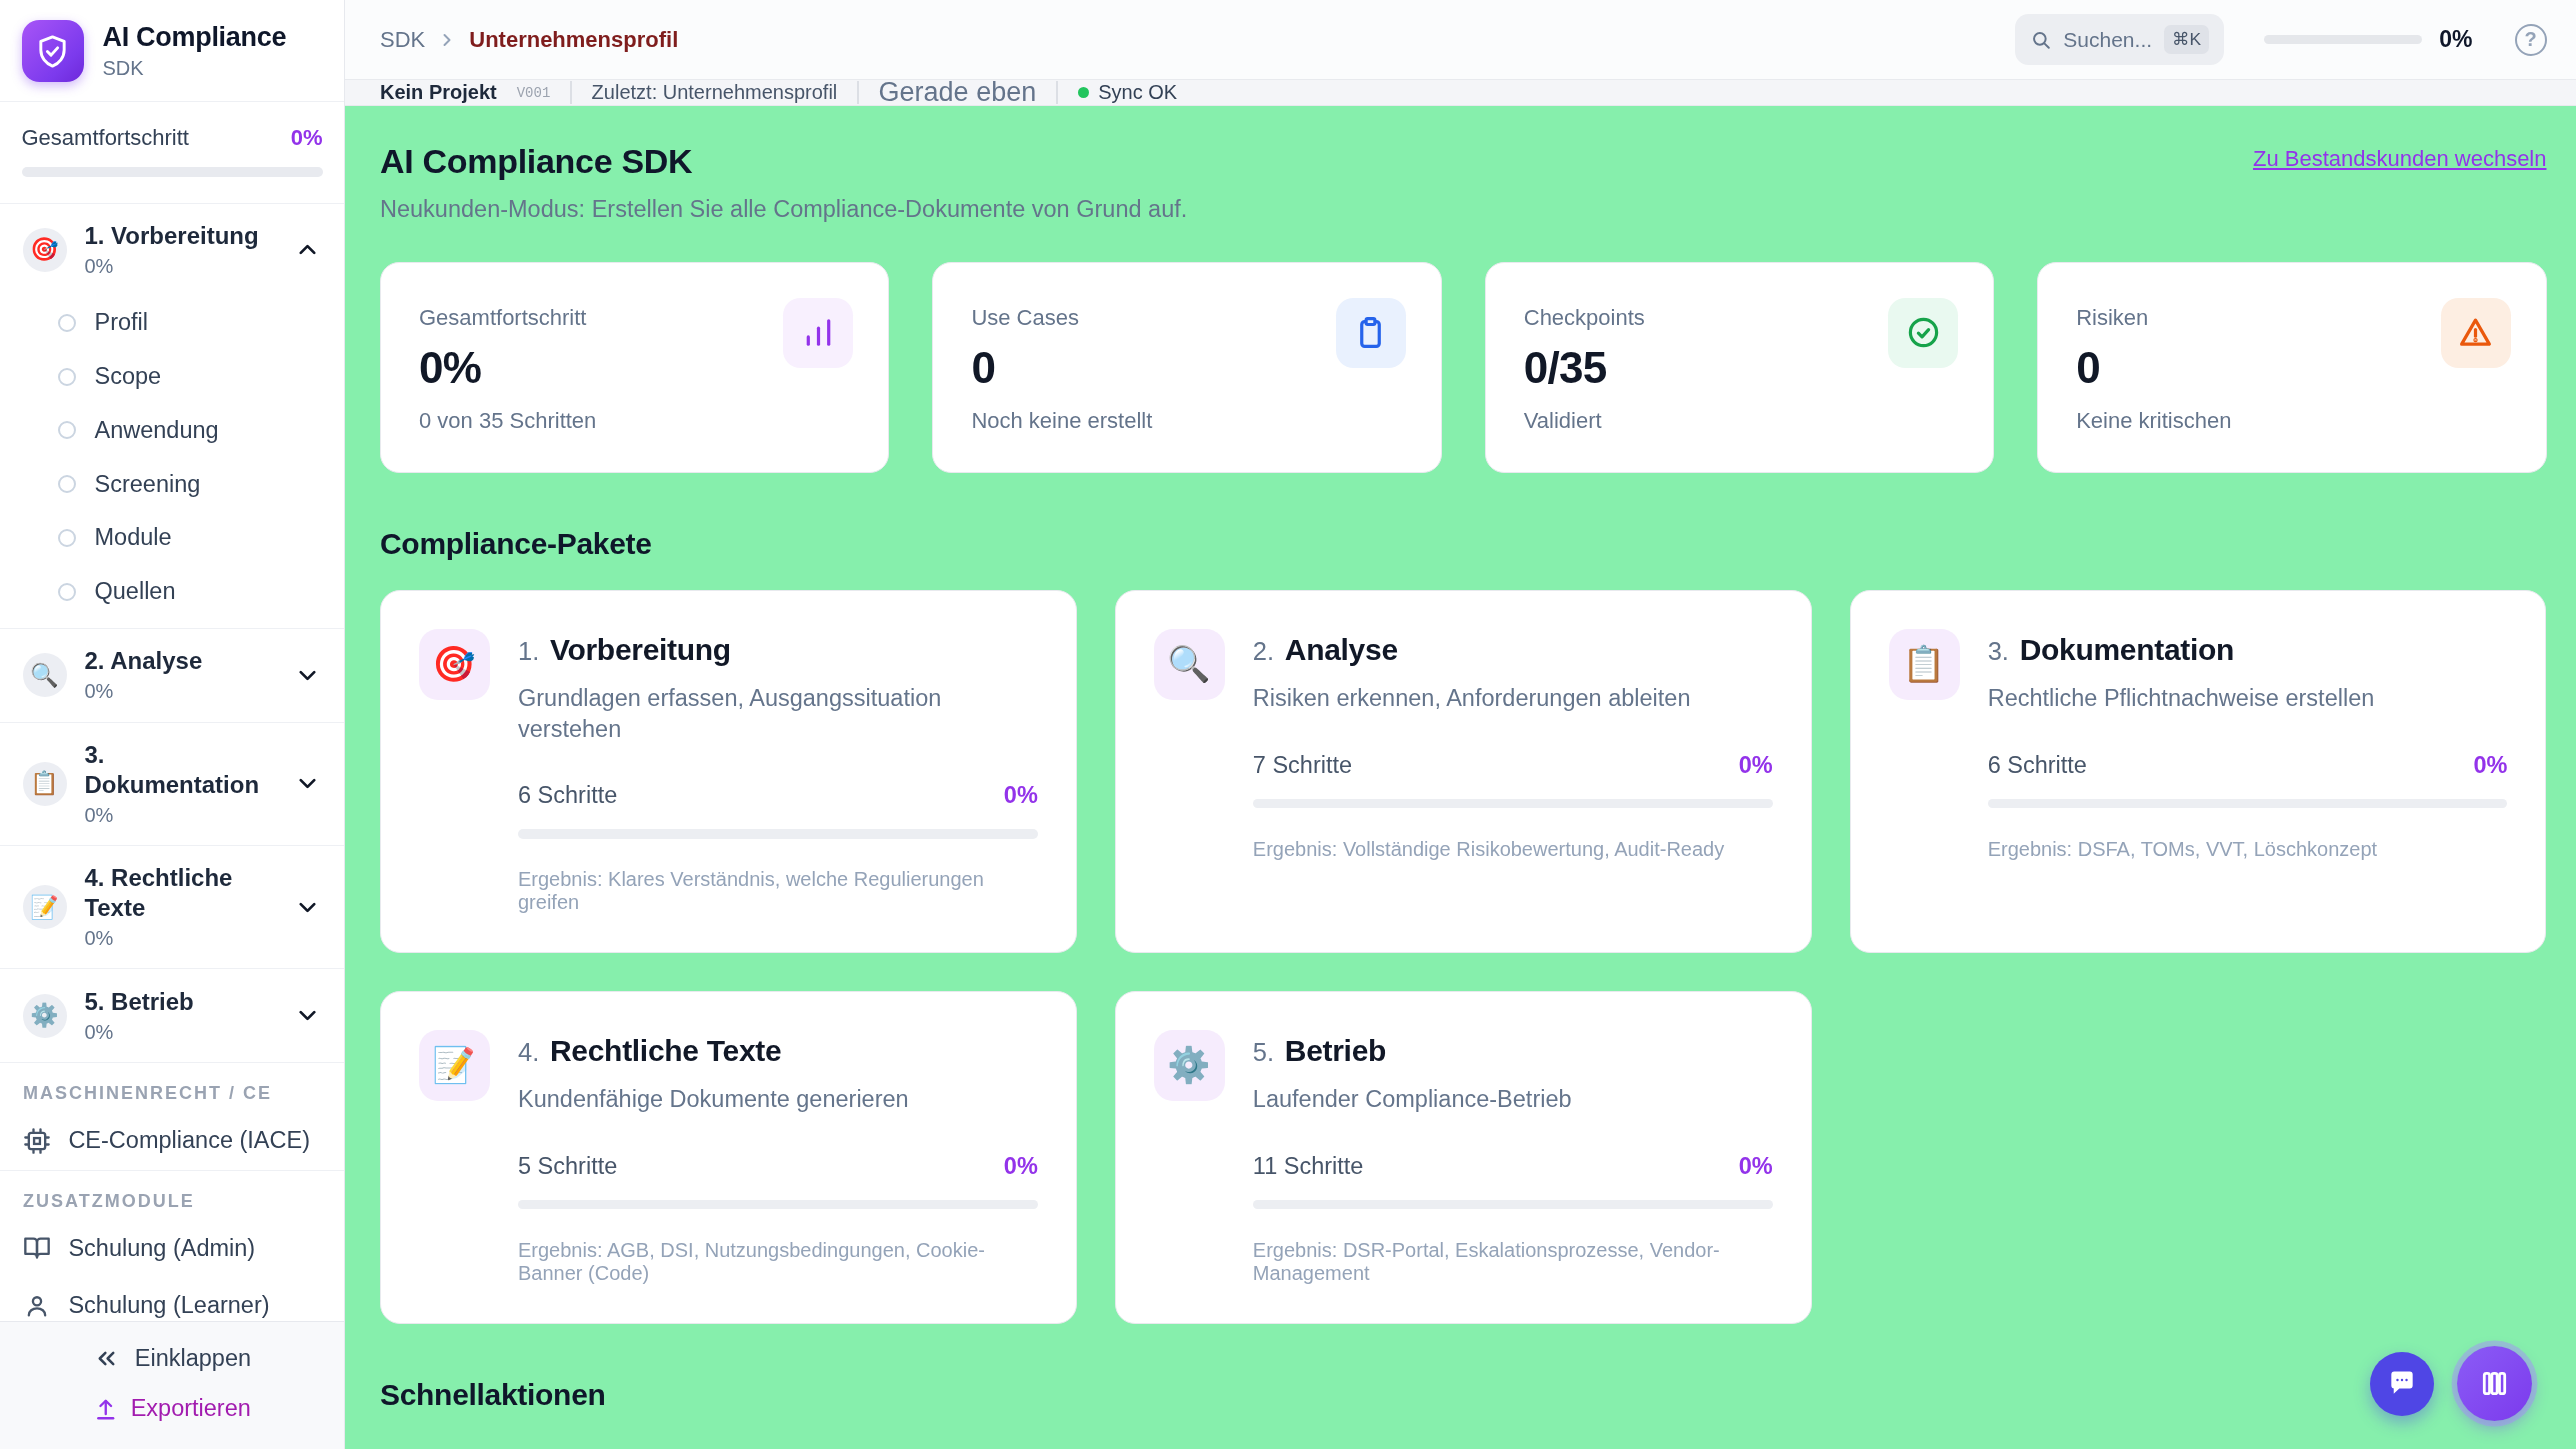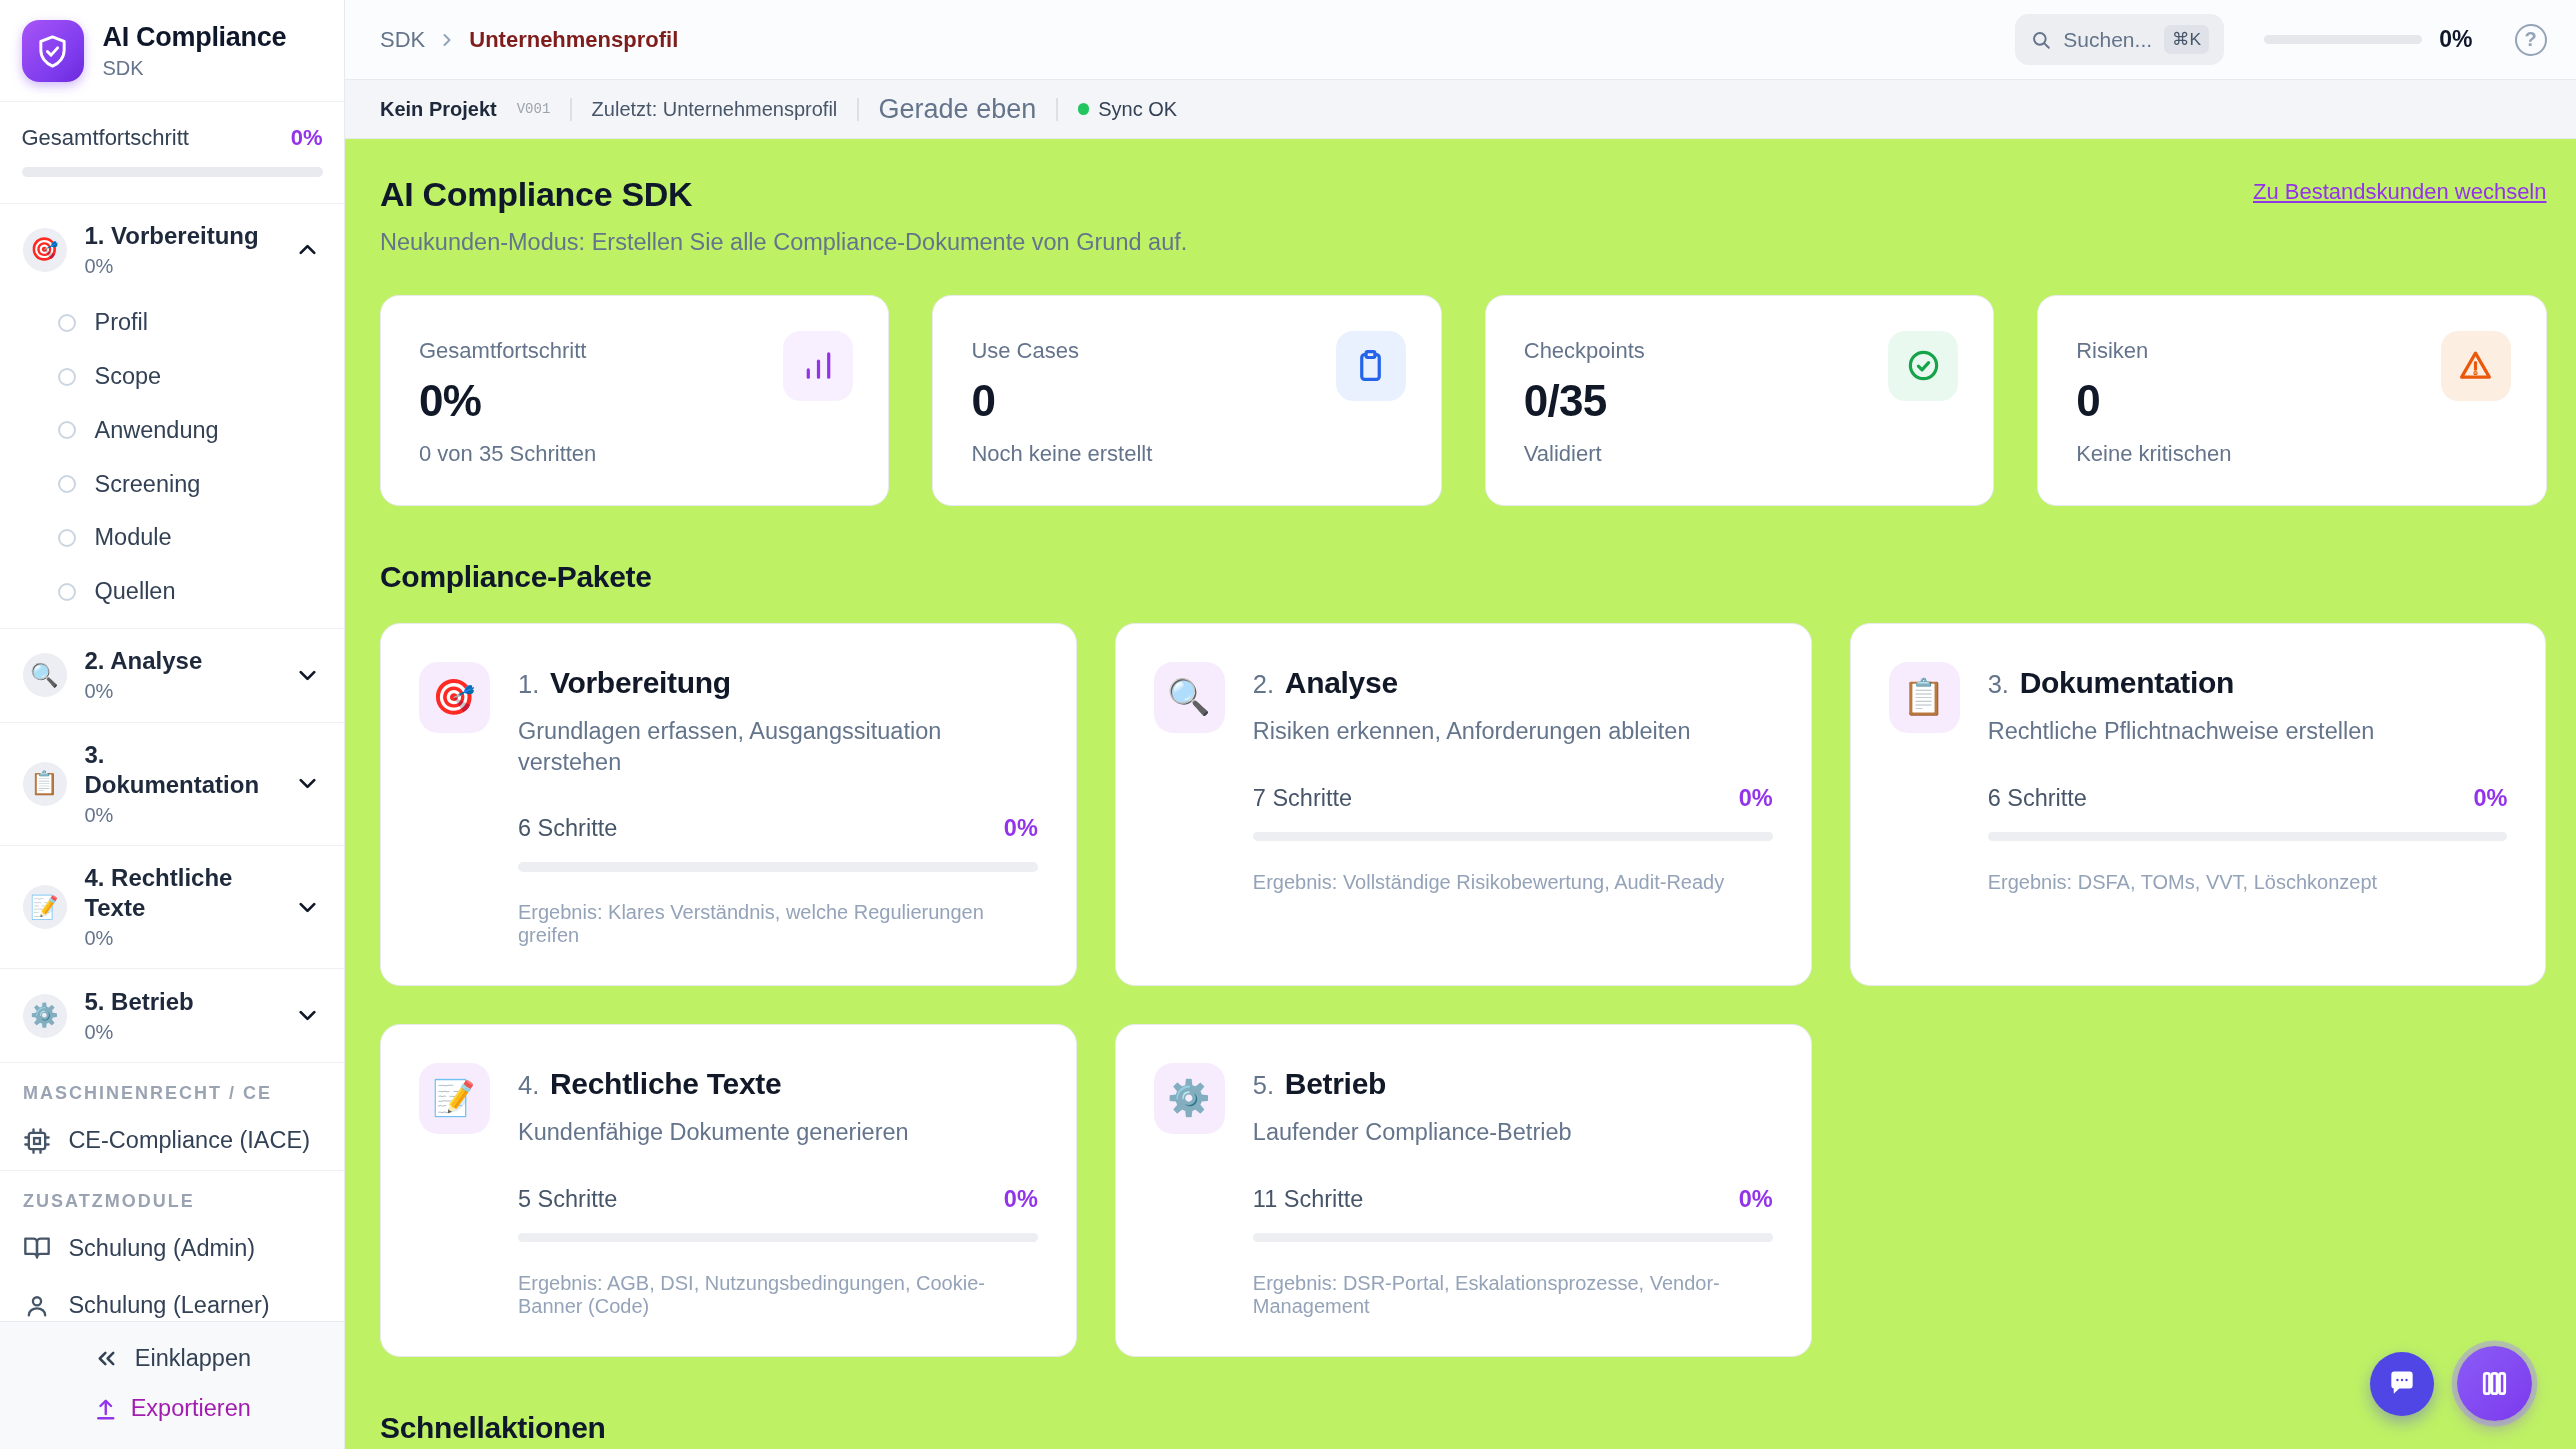--- a/index.html
+++ b/index.html
@@ -60,32 +60,32 @@
   .crumb-sep { display:flex; margin:0 12px; color:#94a3b8; }
   .search-pill { margin-left:auto; background:#eceef2; border-radius:13.4px; padding:10.7px 14.8px;
     display:flex; align-items:center; gap:12px; cursor:text; }
   .search-pill .q { font-size:21px; color:#64748b; }
   .kbd { background:#dfe2e8; border-radius:6.7px; padding:4px 8px; font-size:17.4px; color:#475569; }
   .top-track { width:158px; height:9.4px; background:#e5e7eb; border-radius:5.4px; margin-left:40px; }
   .top-pct { font-size:23px; font-weight:700; color:#0f172a; margin-left:17.4px; }
   .help-btn { width:32px; height:32px; border:2px solid #94a3b8; border-radius:50%; color:#94a3b8;
     font-size:20px; font-weight:700; display:flex; align-items:center; justify-content:center; margin-left:42px; cursor:pointer; }
 
-  .statusbar { height:60px; background:#f4f5f8; border-top:0.7px solid #e8eaee; border-bottom:0.7px solid #e8eaee;
+  .statusbar { height:27px; background:#f4f5f8; border-top:0.7px solid #e8eaee; border-bottom:0.7px solid #e8eaee;
     display:flex; align-items:center; gap:20px; padding:0 35px; }
   .sb-project { font-size:20px; font-weight:700; color:#1e293b; }
   .sb-version { font-size:14px; color:#9ca3af; }
   .sb-div { width:1.3px; height:23px; background:#dcdfe5; }
   .sb-text { font-size:20px; color:#475569; }
   .sb-muted { font-size:27px; color:#64748b; }
   .sync { display:flex; align-items:center; gap:9.4px; }
   .sync-dot { width:11.4px; height:11.4px; border-radius:50%; background:#22c55e; }
   .sync-label { font-size:20px; color:#334155; }
 
-  .content { flex:1; overflow:hidden; padding:29.5px 29.5px 0 35px; background:#bef264; position:relative; }
+  .content { flex:1; overflow:hidden; padding:29.5px 29.5px 0 35px; background:#86efac; position:relative; }
 
   .page-head { display:flex; justify-content:space-between; align-items:flex-start; }
   .page-title { font-size:34px; font-weight:800; letter-spacing:-0.3px; color:#0f172a; margin-top:6.7px; }
   .page-sub { font-size:23.5px; color:#64748b; margin-top:14.8px; }
   .switch-link { font-size:22px; color:#9333ea; text-decoration:underline; margin-top:10.7px; cursor:pointer; white-space:nowrap; }
 
   .stats { display:grid; grid-template-columns:repeat(4,1fr); gap:43px; margin-top:39px; }
   .stat-card { background:#fff; border:0.7px solid #e8eaee; border-radius:19px; padding:42px 38px 38px; position:relative; }
   .stat-label { font-size:22px; color:#64748b; }
   .stat-value { font-size:44px; font-weight:800; color:#111827; margin-top:12px; letter-spacing:-0.7px; }

